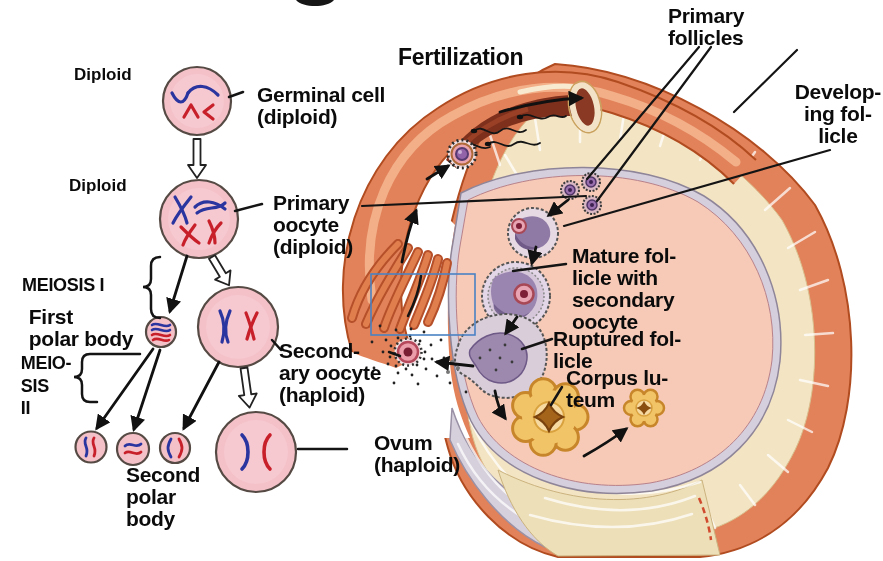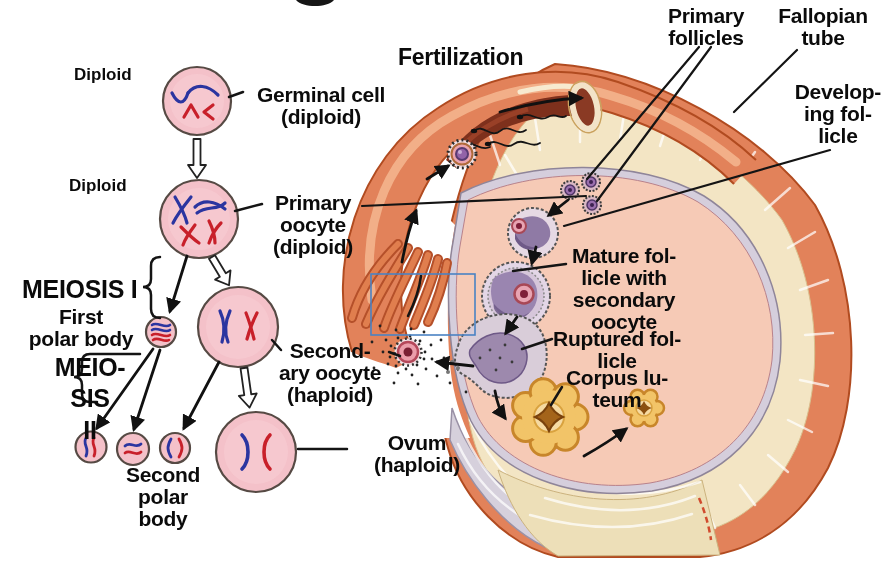--- a/index.html
+++ b/index.html
@@ -1,26 +1,26 @@
 <!DOCTYPE html>
 <html><head>
 <meta charset="utf-8">
 <style>
   html,body{margin:0;padding:0;background:#fff;}
   .stage{position:relative;width:883px;height:561px;background:#fff;overflow:hidden;
          font-family:"Liberation Sans",sans-serif;}
   .stage svg{position:absolute;left:0;top:0;}
   .lbl{position:absolute;font-weight:bold;font-size:21px;line-height:1.05;color:#0b0b0b;
-       white-space:pre-line;text-align:center;transform:translateX(-50%);letter-spacing:-0.3px;z-index:2;}
+       white-space:pre-line;transform:translateX(-50%);letter-spacing:-0.3px;z-index:2;}
   .lbl.reg{font-weight:700;font-size:17px;transform:none;text-align:center;letter-spacing:0;}
   .lbl.laln{transform:none;text-align:center;}
   .lbl.raln{transform:none;text-align:center;}
-  .lbl.sm{font-size:25px;}
+  .lbl.sm{font-size:18px;}
   .lbl.big{font-size:23px;}
-  .lbl.wide{line-height:1.25;margin-left:44px;}
+  .lbl.wide{line-height:1.25;}
   
   .ln{stroke:#141414;stroke-width:2.5;fill:none;stroke-linecap:round;}
   .lnthin{stroke:#141414;stroke-width:2.2;fill:none;stroke-linecap:round;}
   .ar{stroke:#111;stroke-width:2.8;fill:none;stroke-linecap:round;marker-end:url(#ah);}
   .chr{fill:none;stroke-width:3.2;stroke-linecap:round;stroke-linejoin:round;}
   .chrB{stroke:#2b35a0;}
   .chrR{stroke:#c8202a;}
   .cell{fill:#f4c1c9;stroke:#564a44;stroke-width:2.2;}
   .cellin{fill:#f7cdd2;opacity:.65;stroke:none;}
   .holo{fill:#ffffff;stroke:#222;stroke-width:1.8;stroke-linejoin:round;}
@@ -392,22 +392,20 @@
 body</div>
   <div class="lbl" style="left:330px;top:340px">Second-
 ary oocyte
 (haploid)</div>
   <div class="lbl" style="left:417px;top:432px">Ovum
 (haploid)</div>
 
   <div class="lbl big laln" style="left:398px;top:45px">Fertilization</div>
   <div class="lbl" style="left:706px;top:5px">Primary
 follicles</div>
-  <div class="lbl" style="left:823px;top:5px">Fallopian
-tube</div>
   <div class="lbl raln" style="right:2px;top:81px">Develop-
 ing fol-
 licle</div>
   <div class="lbl" style="left:624px;top:245px">Mature fol-
 licle with
 secondary
 oocyte</div>
   <div class="lbl" style="left:617px;top:328px">Ruptured fol-
 licle</div>
   <div class="lbl" style="left:617px;top:367px">Corpus lu-

